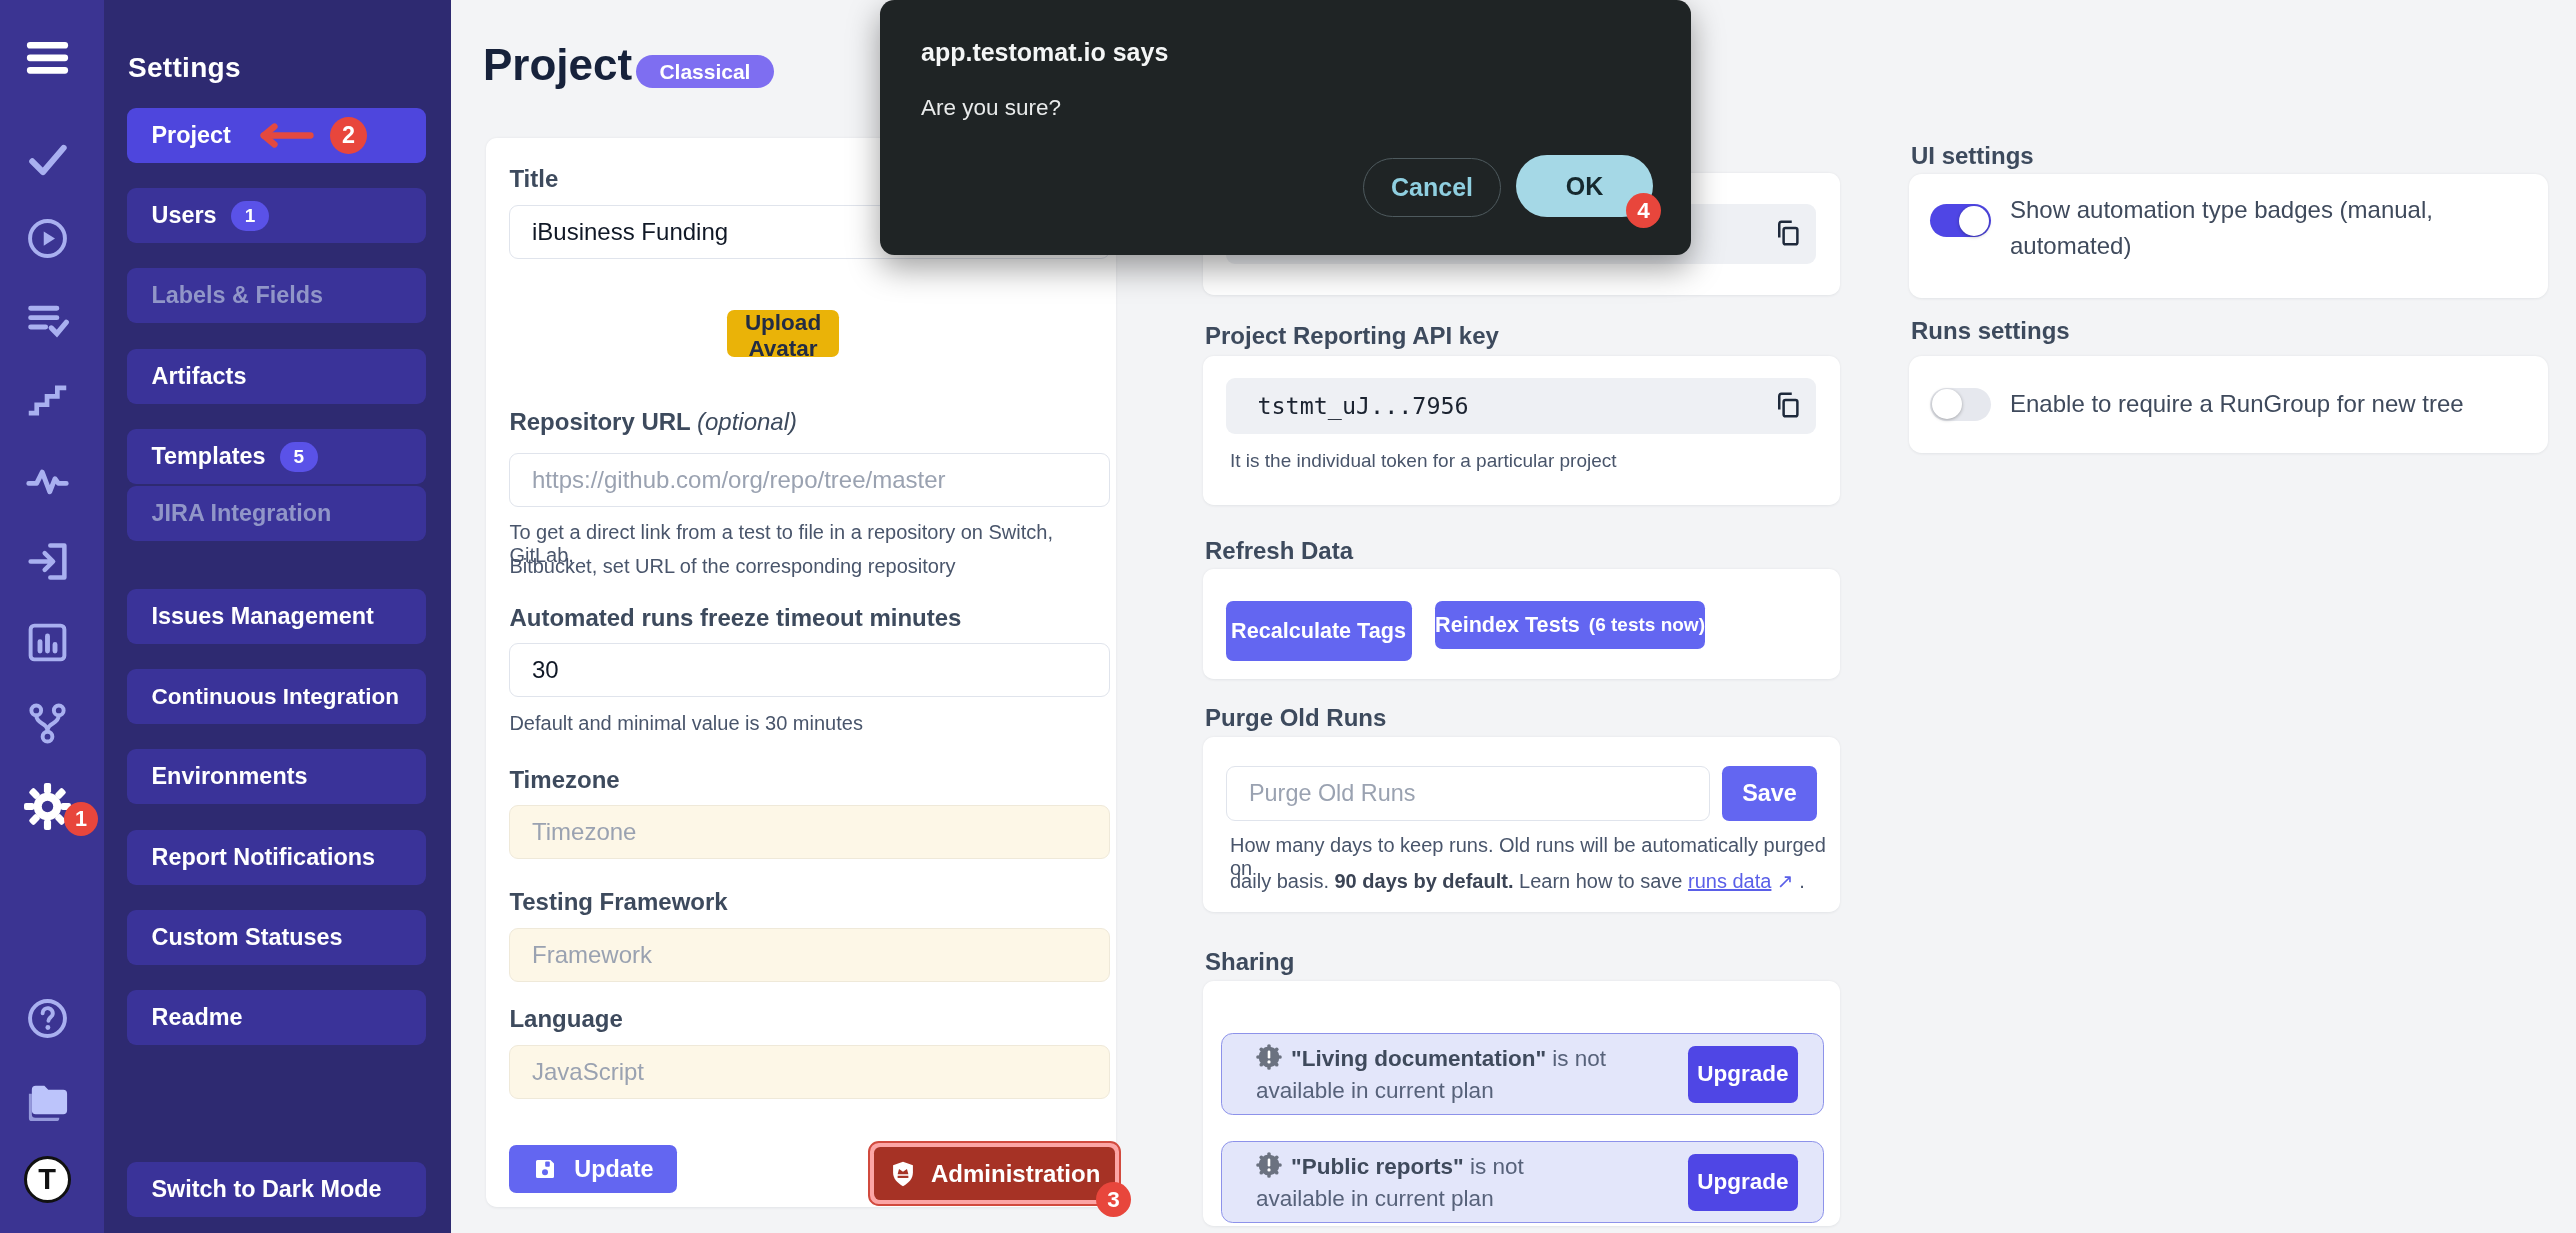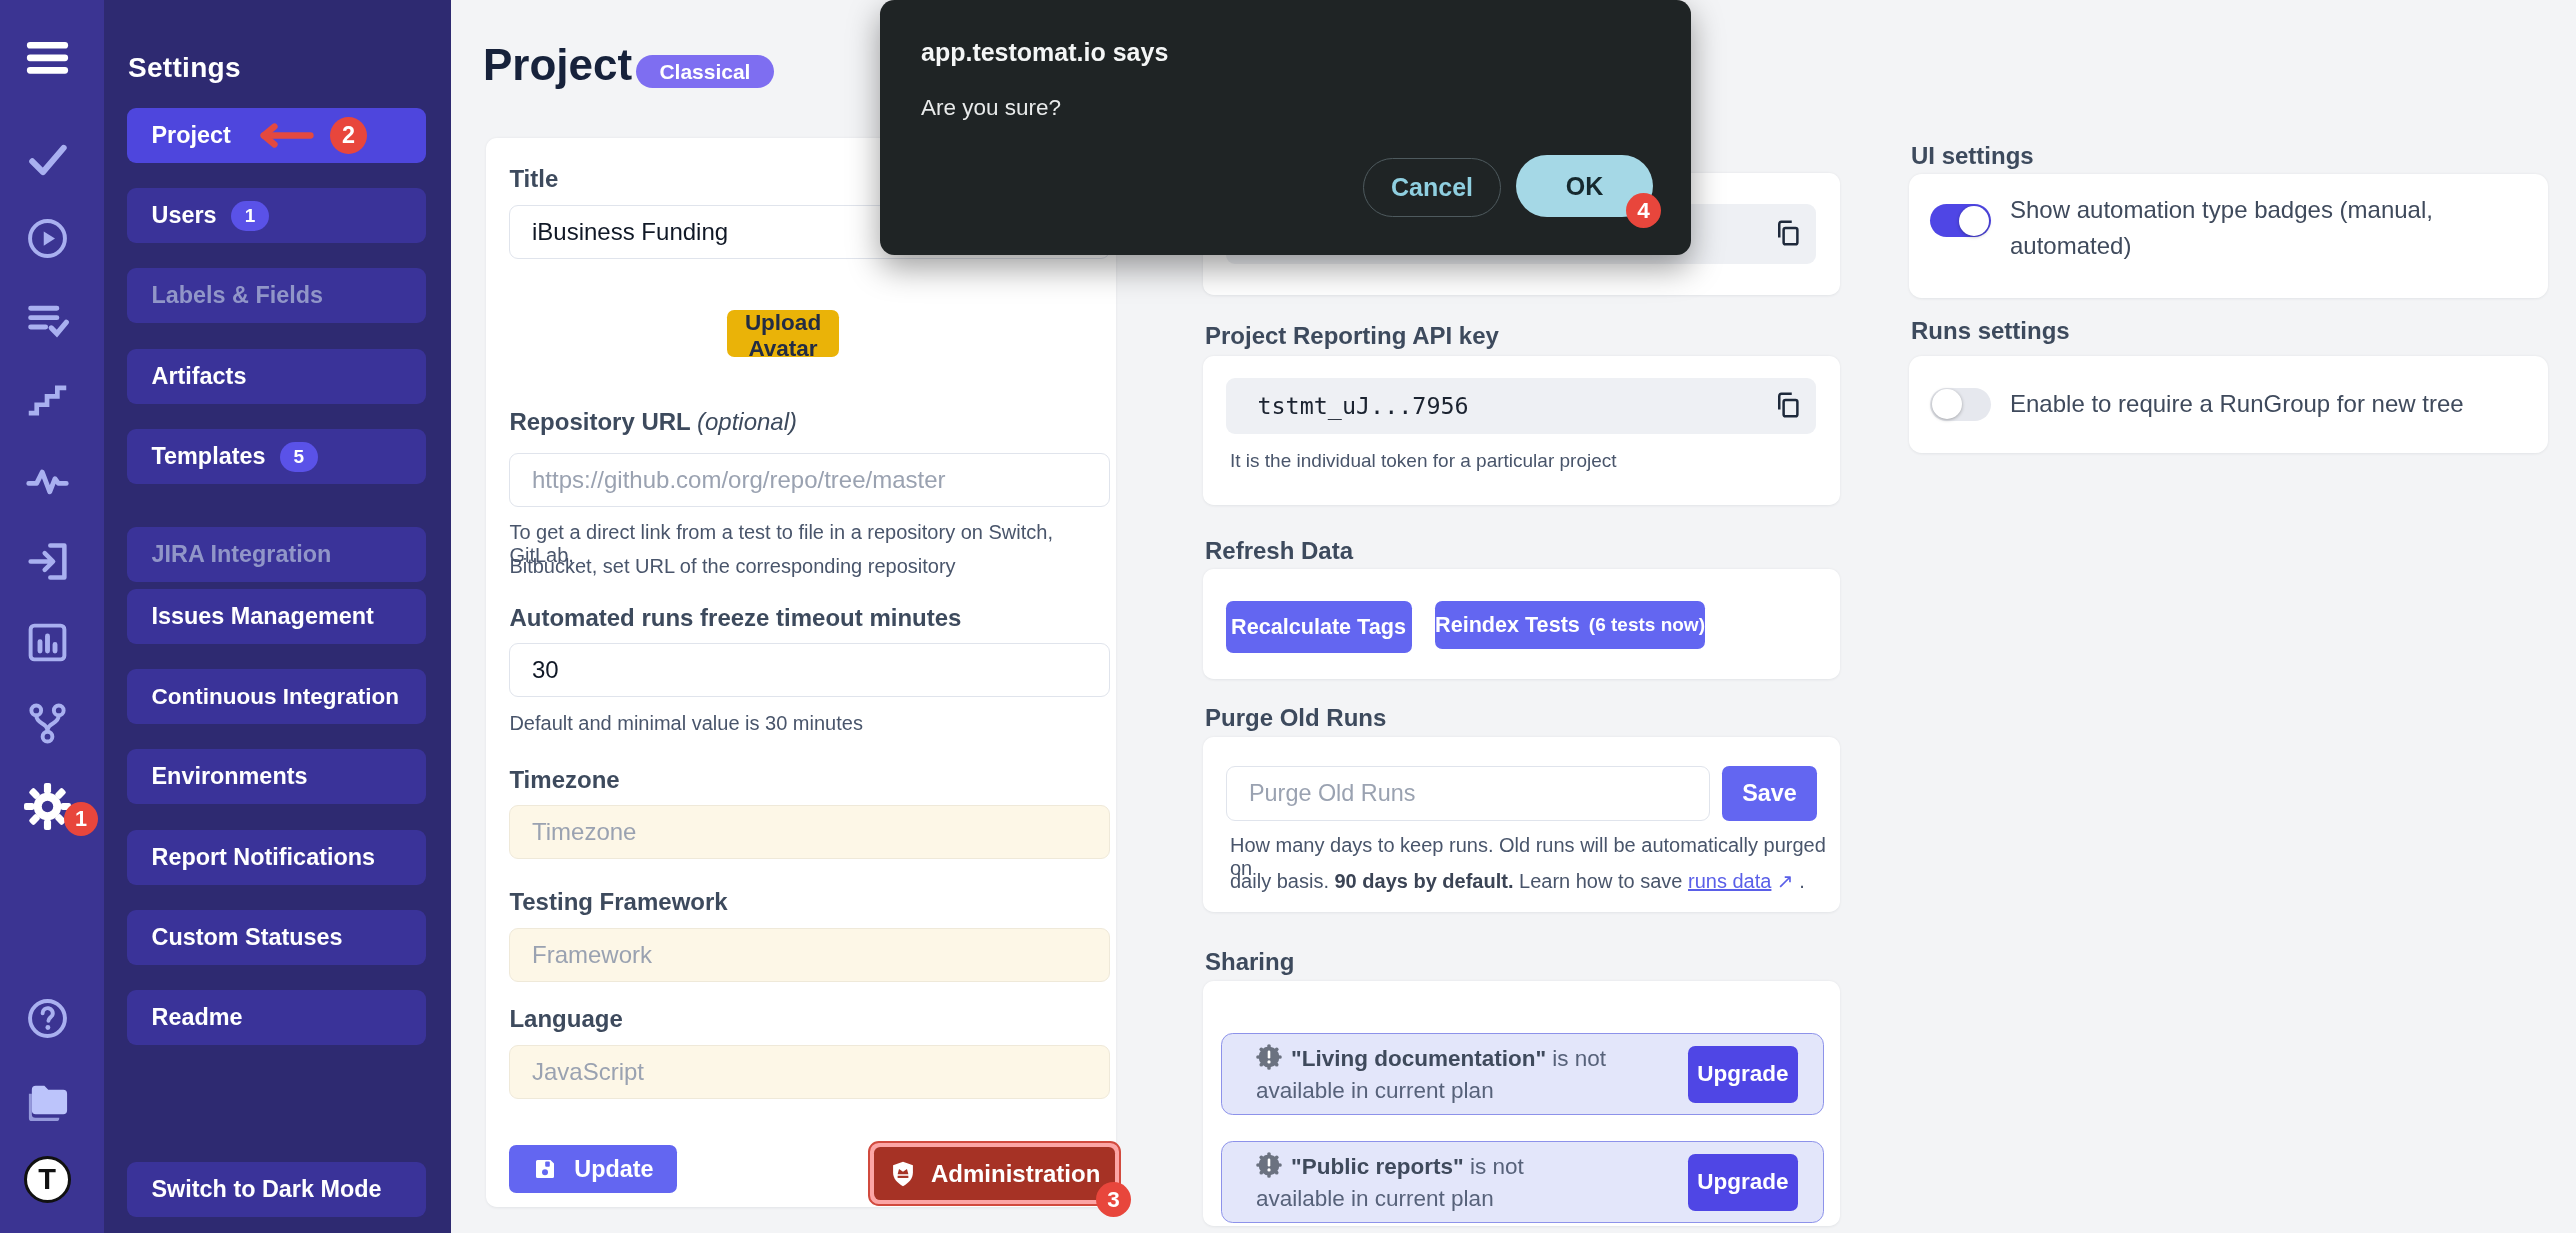--- a/index.html
+++ b/index.html
@@ -199,21 +199,21 @@
   <div class="navitem disabled" style="top:268px;">
     <span>Labels &amp; Fields</span>
   </div>
   <div class="navitem" style="top:349px;">
     <span>Artifacts</span>
   </div>
   <div class="navitem" style="top:429px;">
     <span>Templates</span>
     <span class="countpill">5</span>
   </div>
-  <div class="navitem disabled" style="top:527px;text-align:right;">
+  <div class="navitem disabled" style="top:486px;text-align:right;">
     <span>JIRA Integration</span>
   </div>
   <div class="navitem" style="top:589px;">
     <span>Issues Management</span>
   </div>
   <div class="navitem" style="top:669px; font-size:22.5px;">
     <span>Continuous Integration</span>
   </div>
   <div class="navitem" style="top:749px;">
     <span>Environments</span>
@@ -308,21 +308,21 @@
           <rect x="8.5" y="8" width="11" height="13" rx="1.5"></rect>
           <path d="M5 15.5V4.8A1.8 1.8 0 016.8 3H15"></path>
         </svg>
     </button>
   </div>
   <div class="fhelp" style="left:27px; top:94px; font-size:19px;">It is the individual token for a particular project</div>
 </div>
 
 <div class="seclabel" style="left:1205px; top:537px;">Refresh Data</div>
 <div class="card" style="left:1203px; top:569px; width:637px; height:110px;">
-  <button class="pbtn" style="position:absolute; left:22.5px; top:32px; width:186px; height:52px; font-size:21.6px;">Recalculate Tags</button>
+  <button class="pbtn" style="position:absolute; left:22.5px; top:32px; width:186px; height:60px; font-size:21.6px;">Recalculate Tags</button>
   <button class="pbtn" style="position:absolute; left:232px; top:32px; width:270px; height:48px; font-size:21.6px; gap:9px;">
     <span>Reindex Tests</span>
     <span style="font-size:19px; font-weight:600;">(6 tests now)</span>
   </button>
 </div>
 
 <div class="seclabel" style="left:1205px; top:704px;">Purge Old Runs</div>
 <div class="card" style="left:1203px; top:737px; width:637px; height:175px;">
   <input class="tinput" style="left: 23.4px; top: 29px; width: 484px; height: 55px; font-size: 23.4px;" placeholder="Purge Old Runs">
   <button class="pbtn" style="position:absolute; left:519px; top:29px; width:95px; height:55px; font-size:23.4px;">Save</button>

